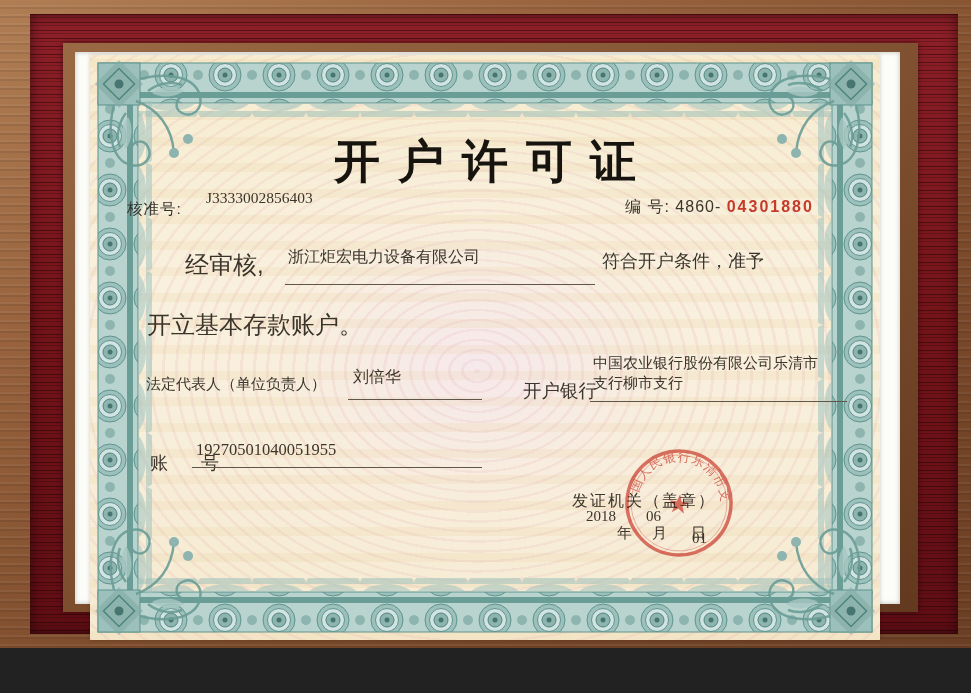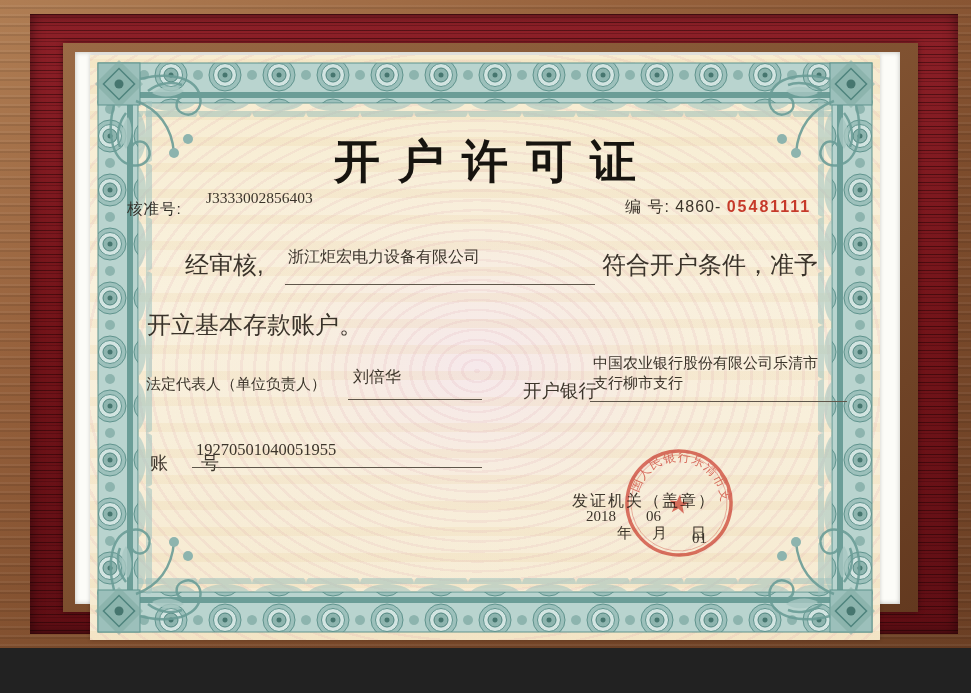--- a/index.html
+++ b/index.html
@@ -36,21 +36,21 @@
     font-family:"DejaVu Serif","Liberation Serif",serif;font-weight:900;
     font-size:46px;letter-spacing:18px;color:#17140f;text-indent:18px;}
   .lab{font-size:15.5px;color:#33302a;}
   .approval-label{top:144px;left:37px;letter-spacing:1px;}
   .approval-value{top:134px;left:116px;font-size:15.5px;font-family:"Liberation Serif",serif;}
   .serial-row{top:142px;left:535px;font-size:16px;letter-spacing:1px;}
   .serial-red{color:#c63a2a;font-weight:bold;letter-spacing:2px;}
   .big{font-size:24px;color:#3a332a;}
   .line1-prefix{top:194px;left:95px;}
   .company{top:192px;left:198px;font-size:16px;}
-  .line1-suffix{top:194px;left:512px;font-size:24px;text-align:right;}
+  .line1-suffix{top:194px;left:512px;font-size:18px;text-align:right;}
   .line2{top:254px;left:57px;}
   .rep-label{top:320px;left:56px;font-size:15px;}
   .rep-name{top:312px;left:263px;font-size:16px;}
   .bank-label{top:323px;left:433px;font-size:18.5px;}
   .bank-lines{top:298px;left:503px;font-size:15px;line-height:20px;white-space:normal;width:260px;}
   .acct-label{top:396px;left:60px;font-size:18px;letter-spacing:14px;}
   .acct-value{top:385px;left:106px;font-size:16.5px;font-family:"Liberation Serif",serif;}
   .issuer{top:436px;left:482px;font-size:16px;letter-spacing:2px;}
   .dt{font-size:15px;font-family:"Liberation Serif",serif;}
   .ymd{font-size:15px;}
@@ -141,21 +141,21 @@
     </svg>
 
     <div class="fld title">开户许可证</div>
 
     <div class="fld lab approval-label">核准号:</div>
     <div class="fld approval-value">J3333002856403</div>
 
     <div class="fld serial-row">
       <span>编 号:</span>
       <span>4860-</span>
-      <span class="serial-red">05481111</span>
+      <span class="serial-red">04301880</span>
     </div>
 
     <div class="fld big line1-prefix">经审核,</div>
     <div class="fld company">浙江炬宏电力设备有限公司</div>
     <div class="fld big line1-suffix">符合开户条件，准予</div>
     <div class="rule rule1"></div>
 
     <div class="fld big line2">开立基本存款账户。</div>
 
     <div class="fld rep-label">法定代表人（单位负责人）</div>

